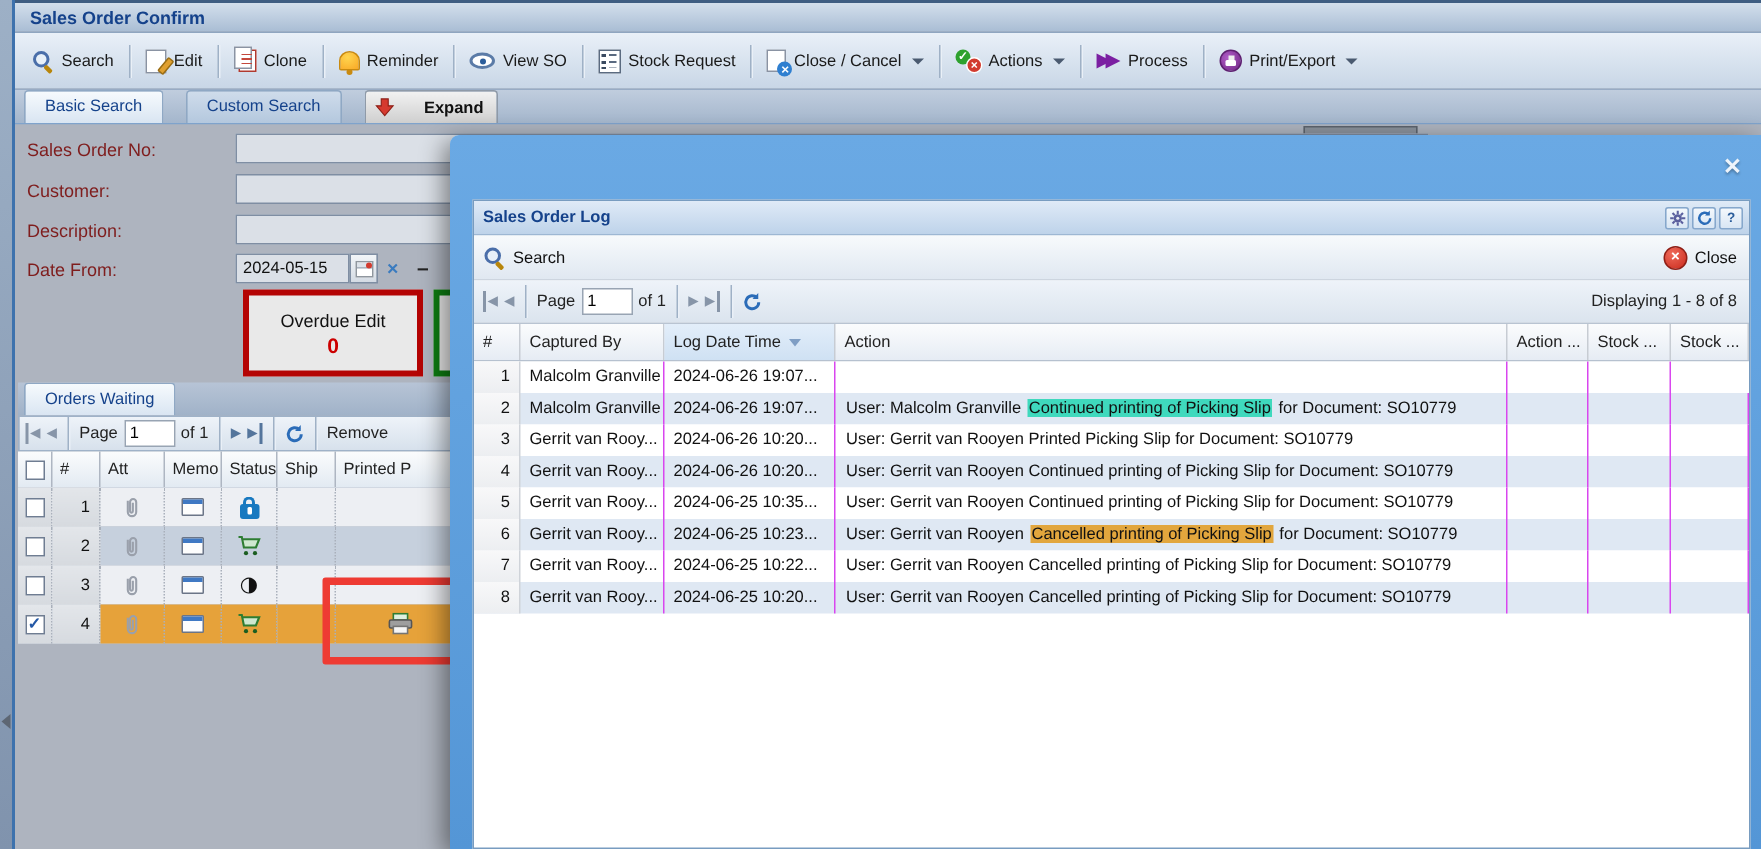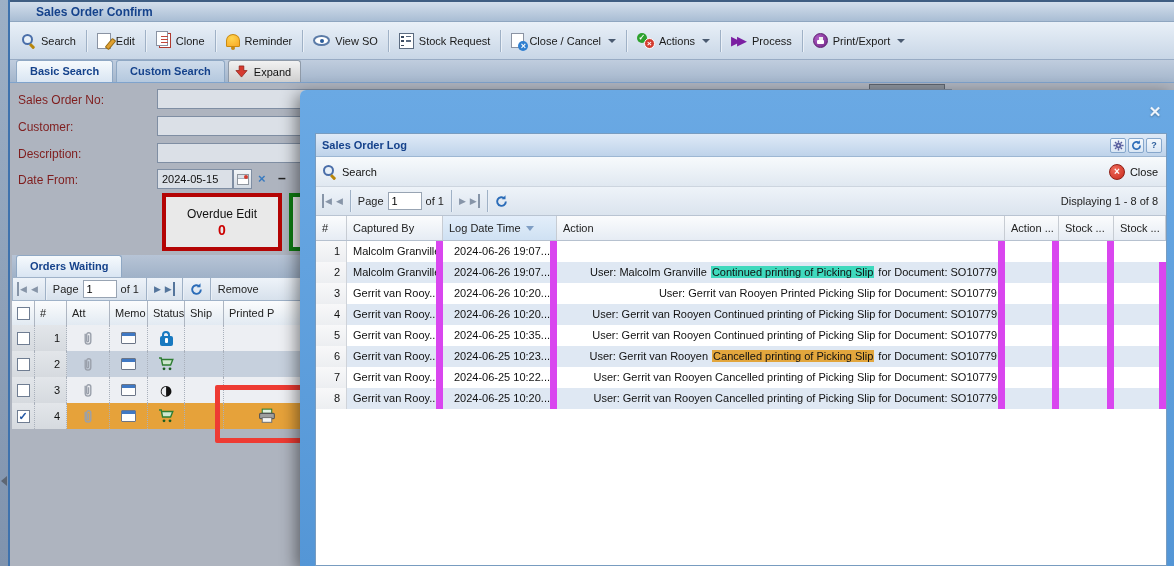--- a/index.html
+++ b/index.html
@@ -10,21 +10,21 @@
   .left-strip{position:absolute;left:0;top:0;width:8px;height:566px;
     background:linear-gradient(180deg,#9db0c6,#8093ad);border-right:1px solid #6f829c;}
   .collapse-arrow{position:absolute;left:1px;top:476px;width:0;height:0;
     border-top:5px solid transparent;border-bottom:5px solid transparent;border-right:6px solid #5d6673;}
 
   
   .main{position:absolute;left:8px;top:0;width:1166px;height:566px;border-left:2px solid #3e72ad;background:#aeb4bf;}
   .titlebar{position:absolute;left:0;top:0;width:100%;height:22px;
     background:linear-gradient(#d3dfec,#a9bdd4);border-top:2px solid #3f5e82;border-bottom:1px solid #8fa6c0;
     box-sizing:border-box;display:flex;align-items:center;}
-  .titlebar span{font-size:12px;font-weight:bold;color:#15428b;padding-left:10px;margin-left:16px;}
+  .titlebar span{font-size:12px;font-weight:bold;color:#15428b;padding-left:10px;}
 
   .toolbar{position:absolute;left:0;top:22px;width:100%;height:38px;
     background:linear-gradient(#e9f0f8,#c8d6e6);border-bottom:1px solid #98abc4;box-sizing:border-box;
     display:flex;align-items:center;padding-left:4px;}
   .tbtn{display:flex;align-items:center;gap:5px;padding:0 7px;height:26px;border-radius:3px;color:#1a1a1a;white-space:nowrap;}
   .sep{width:1px;height:22px;background:#9fb1c6;box-shadow:1px 0 0 #eaf0f7;margin:0 3px;}
   .dd{width:0;height:0;border-left:4px solid transparent;border-right:4px solid transparent;border-top:4px solid #4a5a70;margin-left:2px;}
 
   
   .i-mag{position:relative;width:15px;height:15px;display:inline-block;}
@@ -54,24 +54,24 @@
   .i-proc{color:#7b1fa2;font-family:"DejaVu Sans",sans-serif;font-size:13px;letter-spacing:-4px;padding-right:4px;font-weight:bold;}
   .i-pe{width:15px;height:15px;border-radius:50%;background:radial-gradient(circle at 35% 35%,#b05cc7,#6f2583);
     border:1px solid #5e1f70;position:relative;display:inline-block;box-sizing:border-box;}
   .i-pe::before{content:"";position:absolute;left:5px;top:3px;width:4px;height:3px;background:#eee;}
   .i-pe::after{content:"";position:absolute;left:3.5px;top:6px;width:7px;height:4px;background:#fff;border-radius:1px;}
 
   
   .tabstrip{position:absolute;left:0;top:60px;width:100%;height:23px;
     background:linear-gradient(#c0cdde,#a4b6cc);display:flex;align-items:flex-end;padding-left:6px;box-sizing:border-box;border-bottom:1px solid #7fa3cc;}
   .tab{height:21px;padding:0 13px;border:1px solid #8fa8c4;border-bottom:none;border-radius:3px 3px 0 0;
-    background:linear-gradient(#cfdceb,#b4c8de);color:#15428b;font-weight:bold;line-height:20px;margin-right:3px;}
+    background:linear-gradient(#cfdceb,#b4c8de);color:#15428b;font-weight:normal;line-height:20px;margin-right:15px;}
   .tab.active{background:linear-gradient(#f6fafd,#d9e5f2);}
   .expand-btn{height:21px;padding:0 9px 0 6px;border:1px solid #8f9aa8;border-bottom:none;border-radius:3px 3px 0 0;
-    background:linear-gradient(#f2f2f2,#cfcfcf);display:flex;align-items:center;gap:6px;line-height:20px;color:#111;}
+    background:linear-gradient(#f2f2f2,#cfcfcf);display:flex;align-items:center;gap:20px;line-height:20px;color:#111;font-weight:bold;}
 
   
   .formpanel{position:absolute;left:0;top:83px;width:100%;height:483px;background:#aeb4bf;}
   .flabel{position:absolute;left:8px;font-size:12px;color:#7f1d1d;}
   .finput{position:absolute;left:147px;width:795px;height:20px;background:#dbe0e7;border:1px solid #7f8ea3;box-sizing:border-box;
     font-family:"Liberation Sans",sans-serif;font-size:11px;padding:0 4px;color:#111;}
   .finput.date{width:76px;}
   .dt-btn{position:absolute;width:19px;height:20px;border:1px solid #7f8ea3;background:linear-gradient(#f2f5f8,#d4dbe4);
     display:flex;align-items:center;justify-content:center;box-sizing:border-box;}
   .i-cal{width:12px;height:11px;background:#fff;border:1px solid #90979f;position:relative;box-sizing:border-box;}
@@ -150,21 +150,21 @@
   .displaying{color:#222;}
 
   #log-head{height:24px;background:linear-gradient(#fbfcfd,#e6ecf4);border-bottom:1px solid #b6c1cf;}
   #log-head,.lrow{display:grid;grid-template-columns:31px 96px 114px 448px 54px 55px 52px;}
   .lhc{border-right:1px solid #c7ccd3;line-height:23px;padding-left:6px;color:#222;white-space:nowrap;overflow:hidden;display:flex;align-items:center;}
   .lhc.sorted{background:linear-gradient(#e3eefa,#cfe1f3);}
   .sortarr{width:0;height:0;border-left:4px solid transparent;border-right:4px solid transparent;border-top:5px solid #7f9ec4;
     margin-left:5px;display:inline-block;}
   .lrow{height:21px;background:#fff;}
   .lrow.alt{background:#dfe8f3;}
-  .lc{border-right:7px solid #d946ef;line-height:20px;padding-left:6px;white-space:nowrap;overflow:hidden;box-sizing:border-box;text-align:right;}
+  .lc{border-right:1px solid #d946ef;line-height:20px;padding-left:6px;white-space:nowrap;overflow:hidden;box-sizing:border-box;}
   .lrow .c-num{background:linear-gradient(#f8f8f9,#eceef1);border-right:1px solid #cfd3d9;text-align:right;padding-right:6px;padding-left:0;}
   .lrow .c-action span{padding:0 1px;}
 </style>
 </head>
 <body>
 
 <div id="screen">
 
   <div class="left-strip">
     <div class="collapse-arrow"></div>

